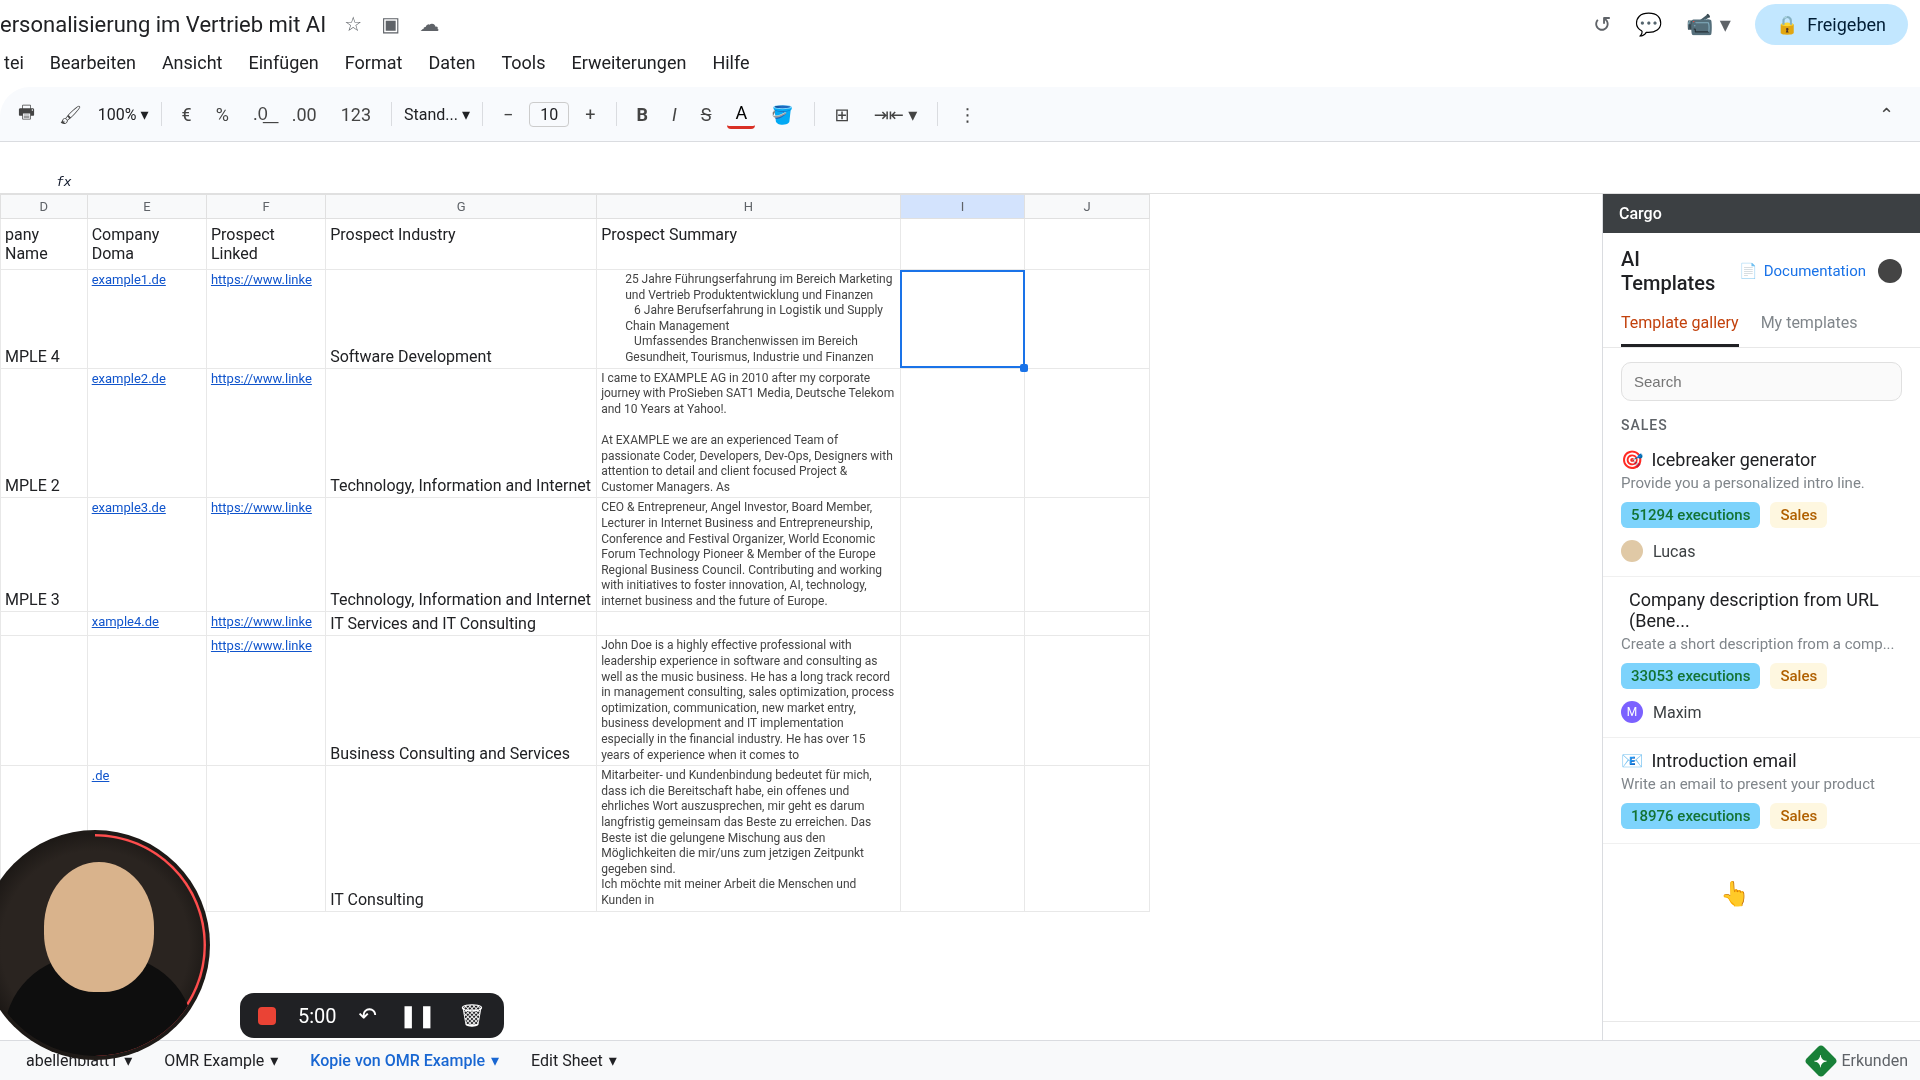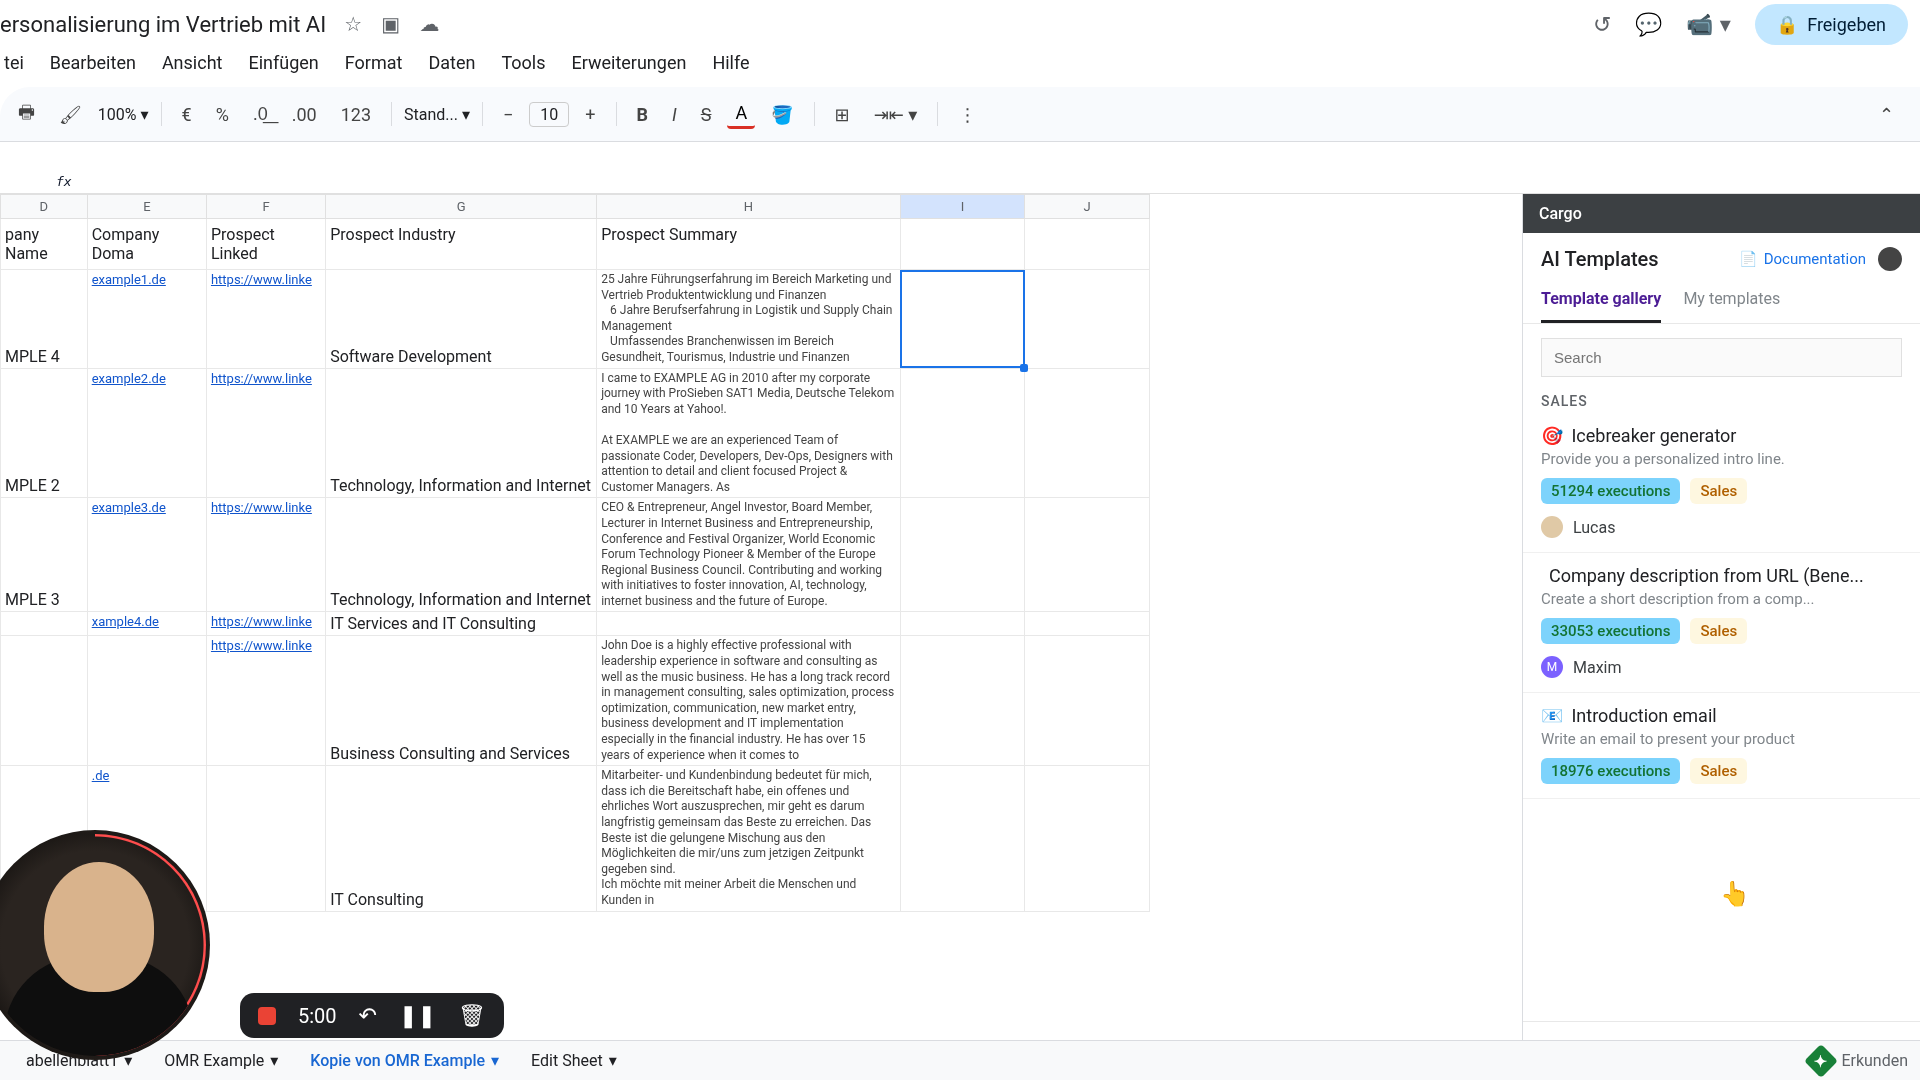--- a/index.html
+++ b/index.html
@@ -27,30 +27,30 @@
 table.sheet { border-collapse: collapse; table-layout: fixed; width: 1150px; }
 table.sheet th { background:#f8f9fa; border:1px solid #e0e0e0; font-weight:400; color:#5f6368; font-size:13px; height:24px; position:sticky; top:0; }
 table.sheet td { border:1px solid #e8e8e8; vertical-align:top; padding:2px 4px; font-size:13px; }
 table.sheet tr.header-row td { font-weight:400; font-size:16px; color:#202124; padding:6px 4px; }
 .link { color:#1155cc; text-decoration:underline; cursor:pointer; }
 .col-D{width:80px;} .col-E{width:110px;} .col-F{width:110px;} .col-G{width:250px;} .col-H{width:280px;} .col-I{width:115px;} .col-J{width:115px;}
 th.sel, td.sel { background:#d3e3fd !important; }
 td.active { outline:2px solid #1a73e8; outline-offset:-2px; background:#fff; position:relative; }
 td.active::after { content:''; position:absolute; right:-4px; bottom:-4px; width:8px; height:8px; background:#1a73e8; border-radius:2px; }
 .summary { font-size:12px; line-height:1.3; color:#444; }
-.sidebar { width:398px; border-left:1px solid #dadce0; display:flex; flex-direction:column; background:#fff; }
+.sidebar { width:318px; border-left:1px solid #dadce0; display:flex; flex-direction:column; background:#fff; }
 .sb-header { background:#3c4043; color:#fff; padding:10px 16px; font-size:16px; font-weight:500; }
 .sb-top { display:flex; align-items:center; padding:14px 18px 8px; gap:12px; }
 .sb-top .t1 { font-size:20px; font-weight:500; color:#202124; flex:1; }
 .sb-top .doc { font-size:15px; color:#1a73e8; display:flex; align-items:center; gap:6px; cursor:pointer; }
 .sb-tabs { display:flex; gap:22px; padding:0 18px; border-bottom:1px solid #e8e8e8; }
 .sb-tabs .tab { padding:10px 0 12px; font-size:16px; color:#80868b; cursor:pointer; }
-.sb-tabs .tab.active { color:#4c1d95; font-weight:700; border-bottom:3px solid #202124; }
+.sb-tabs .tab.active { color:#c2410c; font-weight:400; border-bottom:3px solid #202124; }
 .sb-search { margin:14px 18px 10px; }
-.sb-search input { width:100%; padding:10px 12px; border:1px solid #e0e0e0; border-radius:0; font-size:15px; color:#80868b; background:#fafafa; }
+.sb-search input { width:100%; padding:10px 12px; border:1px solid #e0e0e0; border-radius:10px; font-size:15px; color:#80868b; background:#fafafa; }
 .sb-section { padding:6px 18px 4px; color:#5f6368; font-size:14px; letter-spacing:1px; font-weight:500; }
 .sb-card { padding:12px 18px 14px; border-bottom:1px solid #f0f0f0; cursor:pointer; }
 .sb-card .ct { font-size:18px; color:#202124; display:flex; align-items:center; gap:8px; }
 .sb-card .cd { font-size:15px; color:#80868b; margin-top:4px; white-space:nowrap; overflow:hidden; text-overflow:ellipsis; }
 .sb-card .meta { display:flex; align-items:center; gap:10px; margin-top:10px; }
 .exec-badge { background:#7dd3fc; color:#137333; padding:4px 10px; border-radius:6px; font-size:15px; font-weight:500; }
 .tag-badge { background:#fef7e0; color:#b06000; padding:4px 10px; border-radius:6px; font-size:15px; font-weight:500; }
 .author { display:flex; align-items:center; gap:10px; margin-top:12px; font-size:16px; color:#3c4043; }
 .author .av { width:22px; height:22px; border-radius:50%; background:#ddd; display:inline-flex; align-items:center; justify-content:center; font-size:12px; color:#fff; }
 .sb-footer { margin-top:auto; border-top:1px solid #e8e8e8; padding:16px; display:flex; align-items:center; justify-content:center; gap:10px; font-size:17px; color:#3c4043; cursor:pointer; }
@@ -172,21 +172,21 @@
         <td></td>
       </tr>
       </tbody>
         <tbody id="rows">
           <tr>
             <td style="font-size: 16px; vertical-align: bottom;">MPLE 4</td>
             <td><span class="link">example1.de</span></td>
             <td><span class="link">https://www.linke</span></td>
             <td style="font-size: 16px; vertical-align: bottom;">Software Development</td>
             <td>
-              <div class="summary" style="white-space: pre-wrap;">25 Jahre Führungserfahrung im Bereich Marketing und Vertrieb Produktentwicklung und Finanzen
+              <div class="summary" style="white-space: pre-wrap; margin-left: 24px;">25 Jahre Führungserfahrung im Bereich Marketing und Vertrieb Produktentwicklung und Finanzen
    6 Jahre Berufserfahrung in Logistik und Supply Chain Management
    Umfassendes Branchenwissen im Bereich Gesundheit, Tourismus, Industrie und Finanzen</div>
             </td>
             <td class="active" style="height: 92px;"></td>
             <td></td>
           </tr>
           <tr>
             <td style="font-size: 16px; vertical-align: bottom;">MPLE 2</td>
             <td><span class="link">example2.de</span></td>
             <td><span class="link">https://www.linke</span></td>

